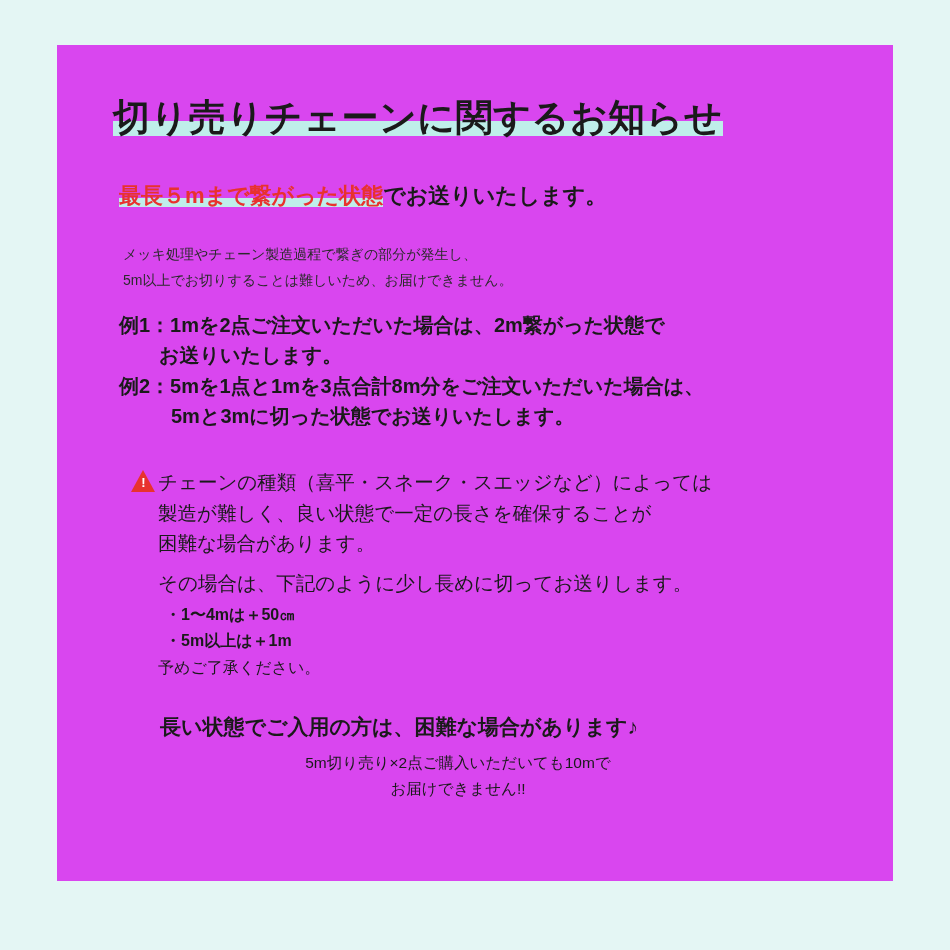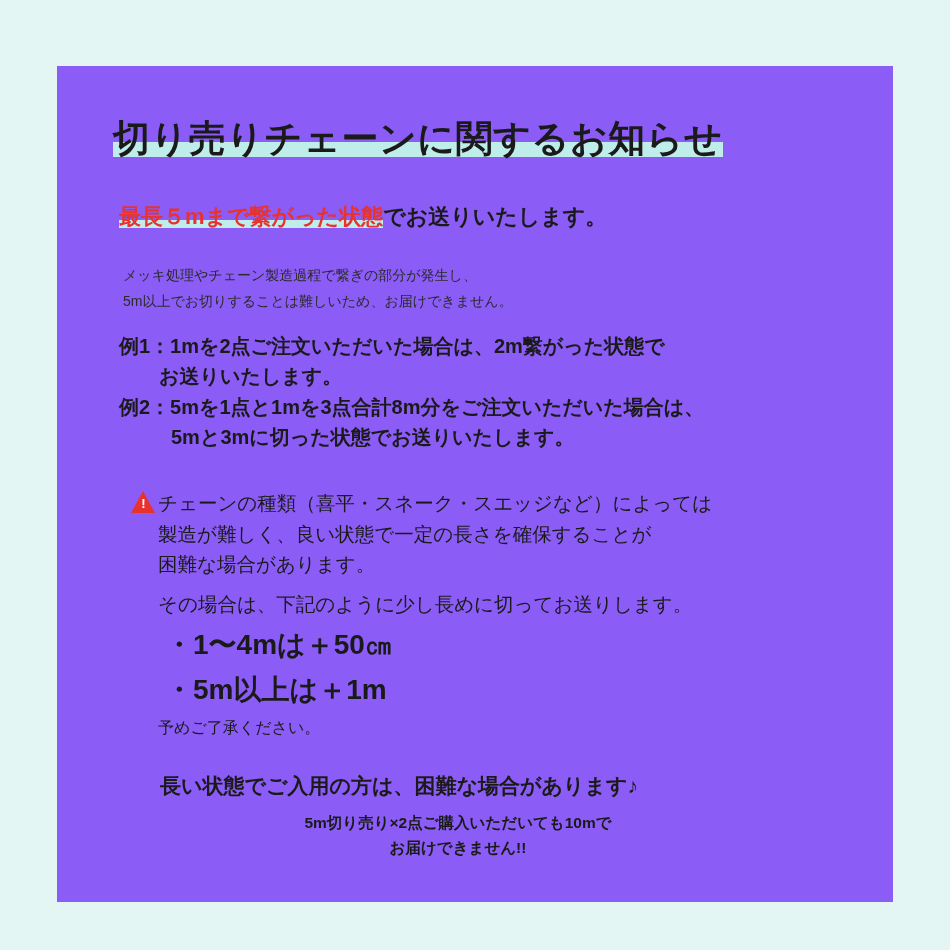--- a/index.html
+++ b/index.html
@@ -9,24 +9,24 @@
   body {
     width: 950px;
     height: 950px;
     background: #e4f6f4;
     font-family: "Liberation Sans", "DejaVu Sans", sans-serif;
     overflow: hidden;
   }
   .page {
     position: absolute;
     left: 57px;
-    top: 66px;
+    top: 45px;
     width: 836px;
     height: 836px;
-    background: #8b5cf6;
+    background: #d946ef;
     box-sizing: border-box;
   }
   .inner {
     position: absolute;
     left: 0;
     top: 0;
     width: 836px;
     height: 836px;
     padding: 48px 52px 0 52px;
     box-sizing: border-box;
@@ -137,21 +137,21 @@
     padding-left: 27px;
   }
   .warn-sub {
     display: block;
     padding-left: 27px;
     margin-top: 10px;
   }
   .warn-bullets {
     padding-left: 34px;
     font-weight: bold;
-    font-size: 28px;
+    font-size: 16px;
     line-height: 1.6;
     margin-top: 4px;
   }
   .warn-tail {
     display: block;
     padding-left: 27px;
     font-size: 16px;
     line-height: 1.6;
     margin-top: 2px;
   }
@@ -191,21 +191,21 @@
     transform: rotate(43deg);
   }
   .final-line2 {
     display: block;
     padding-left: 25px;
   }
   .final-small {
     margin-top: 8px;
     text-align: center;
     font-size: 15.5px;
-    font-weight: bold;
+    font-weight: normal;
     color: #1a1a1a;
     line-height: 1.65;
     padding-right: 60px;
   }
 </style>
 </head>
 <body>
 
 <div class="page">
   <div class="inner">

